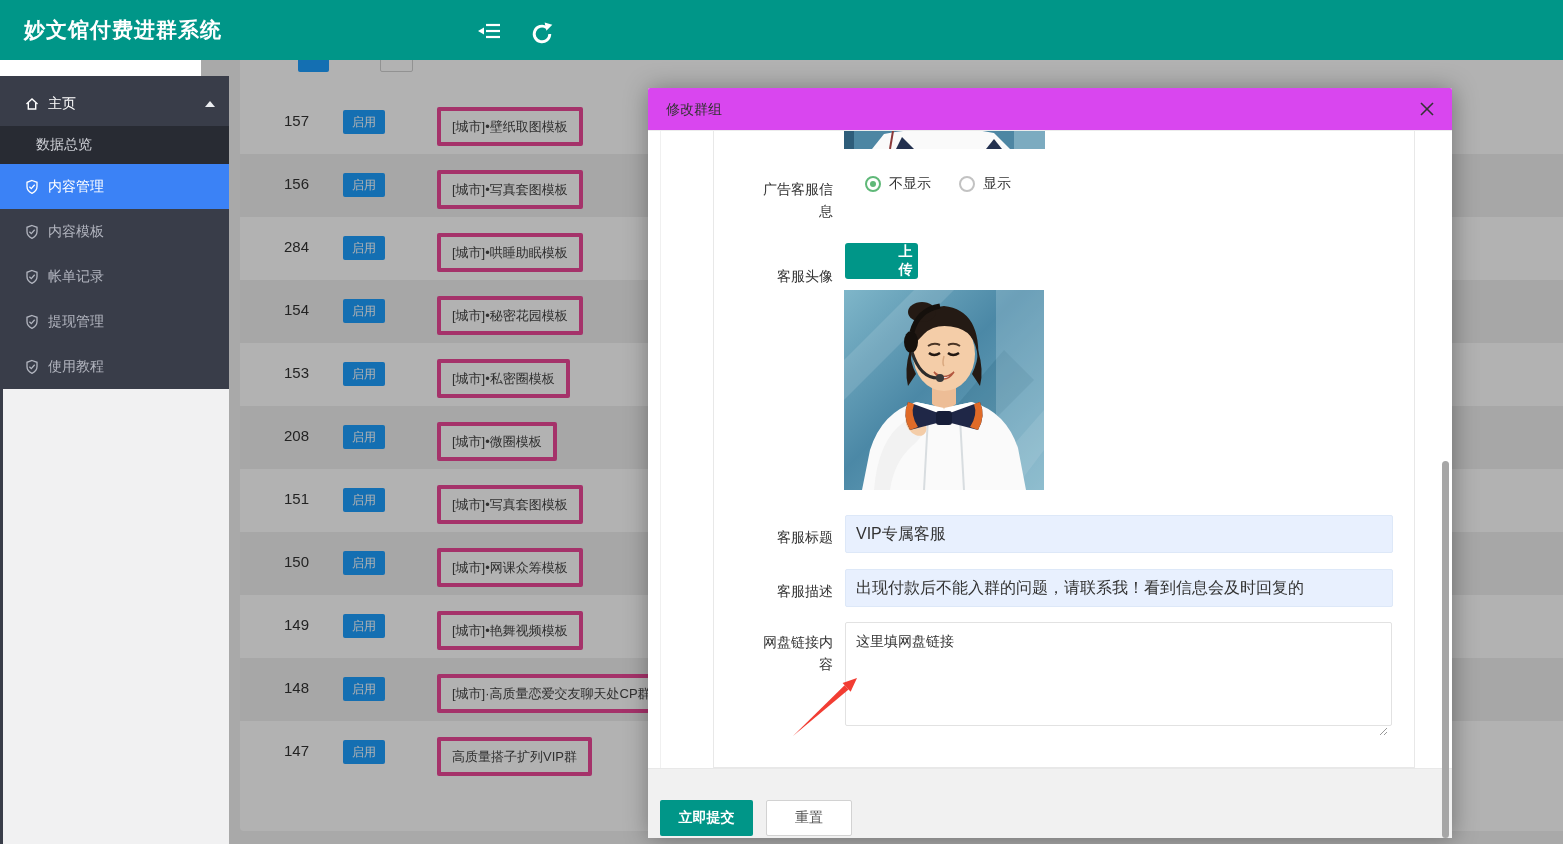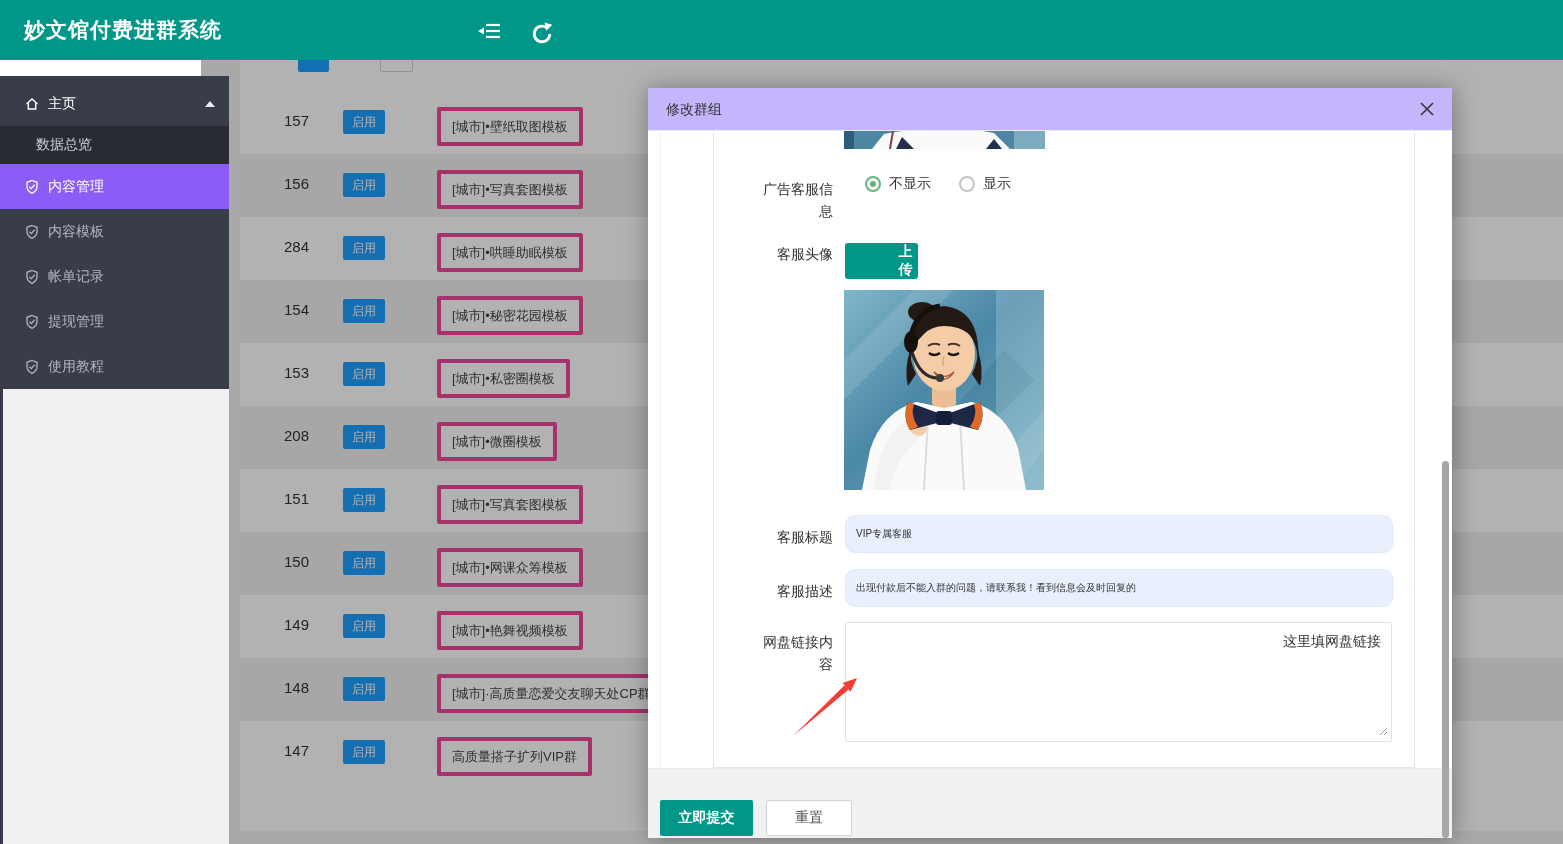--- a/index.html
+++ b/index.html
@@ -17,70 +17,70 @@
   
   .sidebar { position:absolute; left:0; top:60px; width:229px; height:784px; z-index:15;margin-top:16px; }
   .side-menu { background:#393D49; padding-top:6px; }
   .si { position:relative; display:flex; align-items:center; height:45px; color:#b2b5bf; cursor:pointer; }
   .si .si-icon { display:inline-flex; width:16px; height:16px; margin-left:24px; margin-right:8px; }
   .si .si-icon svg { width:16px; height:16px; }
   .si .si-label { font-size:14px; }
   .si.parent { height:44px; color:#fff; }
   .si.child { height:38px; background:#282B33; color:#ced0d6; }
   .si.child .si-label { margin-left:36px; }
-  .si.active { background:#8b5cf6; color:#fff; }
+  .si.active { background:#3b82f6; color:#fff; }
   .si-caret { position:absolute; right:14px; width:0; height:0; border-left:5px solid transparent; border-right:5px solid transparent; border-bottom:6px solid #eceef1; }
   .side-rest { background:#f1f1f2; border-left:3px solid #393D49; height:471px; }
 
   
   .content { position:absolute; left:201px; top:60px; right:0; bottom:0; background:#f2f2f2; overflow:hidden; z-index:1; }
   .card { position:absolute; left:39px; right:-12px; top:-40px; height:811px; background:#fff; border-radius:4px; }
   .toolbar-frag { position:absolute; top:14px; height:38px; border-radius:2px; }
   .toolbar-frag.blue { left:58px; width:31px; background:#1E9FFF; }
   .toolbar-frag.white { left:140px; width:33px; background:#fff; border:1px solid #d2d2d2; }
   .rows { position:absolute; left:0; right:0; top:71px; }
   .trow { position:relative; height:63px; }
   .trow:nth-child(even) { background:#efefef; }
   .c-id { position:absolute; left:44px; top:21px; font-size:15px; color:#333; }
   .c-badge { position:absolute; left:103px; top:19px; background:#1E9FFF; color:#fff; font-size:12px; line-height:1; padding:6px 9px; border-radius:2px; cursor:pointer; }
   .c-name { position:absolute; left:197px; top:16px; background:#fff; border:4px solid #ec4899; border-radius:2px; color:#454545; font-size:13px; line-height:1; padding:9px 11px; white-space:nowrap; cursor:pointer; }
 
   .dim { position:absolute; inset:0; background:rgba(0,0,0,0.30); z-index:5; }
 
   
   .modal { position:absolute; left:648px; top:88px; width:804px; height:750px; background:#fff; border-radius:2px; box-shadow:1px 1px 24px rgba(0,0,0,.35); z-index:30; }
-  .m-header { position:relative; height:43px; background:#c4b5fd; border-bottom:1px solid #ececec; border-radius:2px 2px 0 0; }
+  .m-header { position:relative; height:43px; background:#d946ef; border-bottom:1px solid #ececec; border-radius:2px 2px 0 0; }
   .m-title { position:absolute; left:18px; top:0; line-height:43px; font-size:14px; color:#333; }
   .m-close { position:absolute; right:16px; top:12px; width:18px; height:18px; cursor:pointer; }
   .m-body { position:relative; height:707px; overflow:hidden; background:#fff; }
   .body-leftline { position:absolute; left:12px; top:0; bottom:70px; width:1px; background:#f0f0f0; }
   .panel-outline { position:absolute; left:65px; top:-6px; width:702px; height:643px; border:1px solid #e8e8e8; pointer-events:none; }
   .photo-strip { position:absolute; left:196px; top:0; width:201px; height:18px; overflow:hidden; }
 
   .f-label { position:absolute; width:80px; text-align:right; color:#333; font-size:14px; line-height:22px; }
   .lab-radio { left:105px; top:47px; }
-  .lab-avatar { left:105px; top:112px; }
+  .lab-avatar { left:105px; top:134px; }
   .lab-title { left:105px; top:395px; }
   .lab-desc { left:105px; top:449px; }
   .lab-netdisk { left:105px; top:500px; }
 
   .radio-row { position:absolute; left:197px; top:44px; display:flex; align-items:center; gap:10px;padding-left:20px; }
   .radio { display:flex; align-items:center; gap:8px; margin-right:18px; cursor:pointer; }
   .r-circle { width:16px; height:16px; border-radius:50%; border:2px solid #c2c2c2; background:#fff; position:relative; }
   .radio.checked .r-circle { border-color:#5FB878; }
   .radio.checked .r-circle::after { content:""; position:absolute; left:3px; top:3px; width:6px; height:6px; border-radius:50%; background:#5FB878; }
   .r-label { font-size:14px; color:#333; }
 
   .upload-btn { position:absolute; left:197px; top:112px; width:73px; height:36px; background:#009688; color:#fff; border:none; border-radius:3px; font-size:14px; font-weight:700; cursor:pointer; font-family:inherit;padding-left:48px; }
   .avatar-img { position:absolute; left:196px; top:159px; width:200px; height:200px; overflow:hidden; }
 
-  .f-input { position:absolute; left:197px; height:38px; width:548px; background:#E8F0FE; border:1px solid #dde8f8; border-radius:10px; padding:0 10px; font-size:10px; color:#333; font-family:inherit; }
+  .f-input { position:absolute; left:197px; height:38px; width:548px; background:#E8F0FE; border:1px solid #dde8f8; border-radius:2px; padding:0 10px; font-size:16px; color:#333; font-family:inherit; }
   .in-title { top:384px; }
   .in-desc { top:438px; }
-  .f-textarea { position:absolute; left:197px; top:491px; width:547px; height:120px; background:#fff; border:1px solid #e2e2e2; border-radius:2px; padding:8px 10px; font-size:14px; color:#333; resize:none; font-family:inherit; line-height:20px;text-align:right; }
+  .f-textarea { position:absolute; left:197px; top:491px; width:547px; height:104px; background:#fff; border:1px solid #e2e2e2; border-radius:2px; padding:8px 10px; font-size:14px; color:#333; resize:none; font-family:inherit; line-height:20px; }
   .resize-corner { position:absolute; left:731px; top:592px; width:9px; height:9px; pointer-events:none; }
 
   .anno-arrow { position:absolute; left:130px; top:520px; width:110px; height:130px; pointer-events:none; }
 
   .m-footer { position:absolute; left:0; top:637px; width:100%; height:70px; background:#f1f1f1; border-top:1px solid #e8e8e8; }
   .btn-submit { position:absolute; left:12px; top:31px; width:93px; height:36px; background:#009688; color:#fff; border:none; border-radius:2px; font-size:14px; font-weight:700; cursor:pointer; font-family:inherit; }
   .btn-reset { position:absolute; left:118px; top:31px; width:86px; height:36px; background:#fff; color:#555; border:1px solid #d2d2d2; border-radius:2px; font-size:14px; cursor:pointer; font-family:inherit; }
 
   .m-scrollthumb { position:absolute; left:794px; top:373px; width:7px; height:377px; background:#a6a6a6; border-radius:4px; cursor:pointer; }
 </style>

